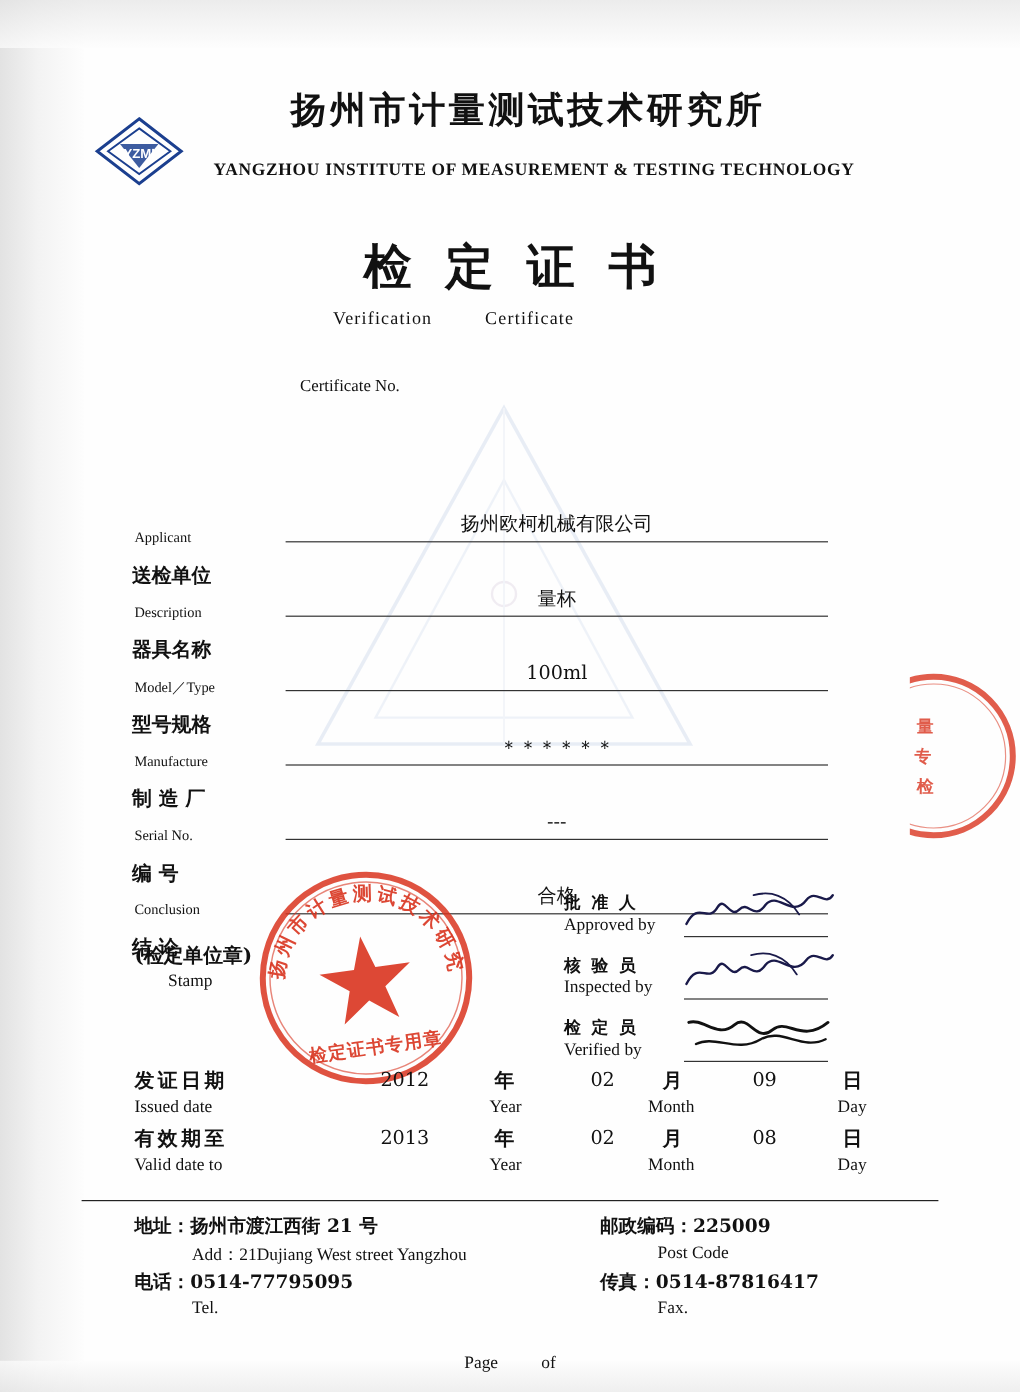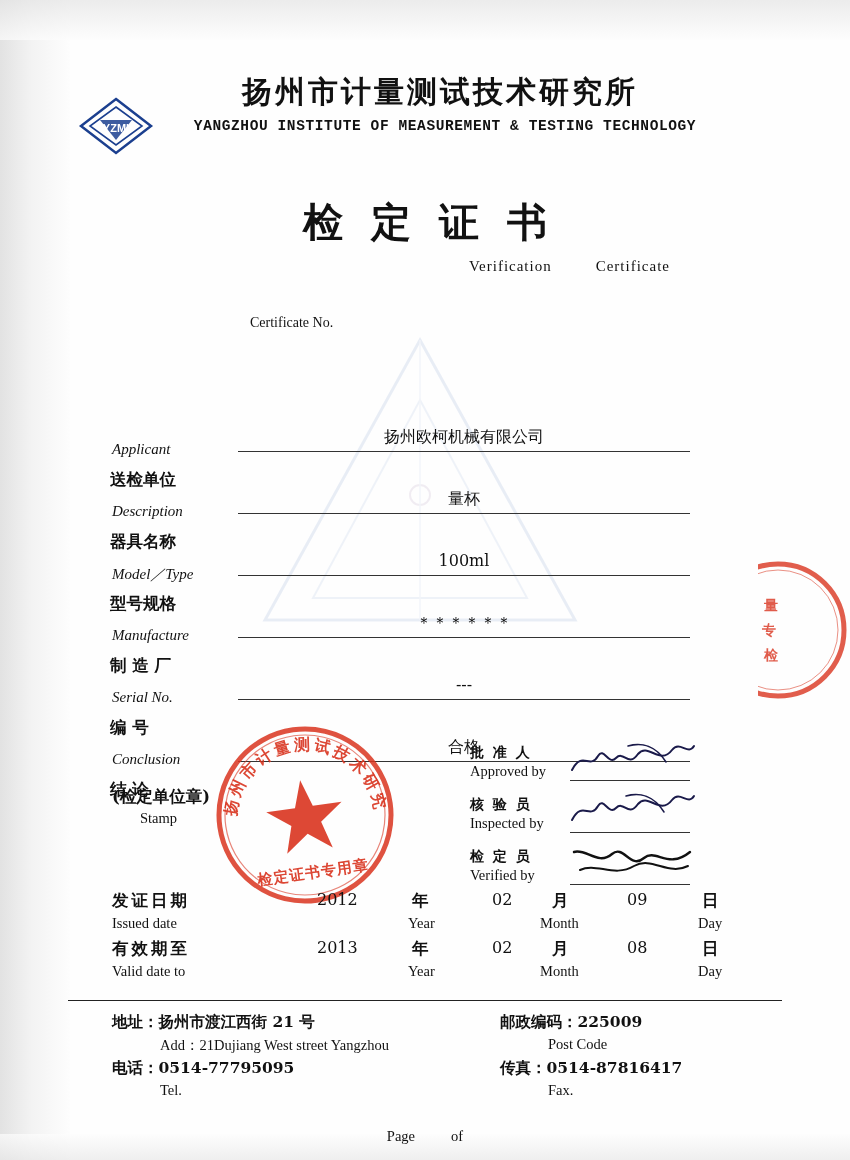--- a/index.html
+++ b/index.html
@@ -70,24 +70,24 @@
     text-align: center;
     font-family: "DejaVu Serif", serif;
     font-weight: bold;
     font-size: 30px;
     letter-spacing: 3px;
     padding-left: 30px;
     box-sizing: border-box;
   }
   .org-en {
     position: absolute;
-    left: 0; top: 118px;
-    width: 850px;
-    text-align: center;
-    font-family: Liberation Mono, monospace;
+    left: 0; top: 134px;
+    width: 850px;
+    text-align: center;
+    font-family: Liberation Serif, serif;
     font-weight: bold;
     font-size: 14.5px;
     letter-spacing: 0.6px;
     padding-left: 40px;
     box-sizing: border-box;
   }
 
   
   .doc-title-cn {
     position: absolute;
@@ -98,23 +98,24 @@
     font-weight: bold;
     font-size: 40px;
     letter-spacing: 28px;
     padding-left: 28px;
     box-sizing: border-box;
   }
   .doc-title-en {
     position: absolute;
     left: 0; top: 258px;
     width: 692px;
-    text-align: right;
+    text-align: center;
     font-size: 15px;
     letter-spacing: 1px;
+    padding-left: 32px;
   }
   .doc-title-en span { margin: 0 22px; }
 
   
   .certno-row {
     position: absolute;
     left: 250px; top: 288px;
     width: 420px;
     height: 24px;
     display: flex;
@@ -174,23 +175,22 @@
     left: 0; top: 14px;
     font-family: "DejaVu Serif", serif;
     font-weight: bold;
     font-size: 16.5px;
     white-space: nowrap;
     margin-top: 40px;
   }
   .field-label-en {
     position: absolute;
     left: 2px; top: 26px;
-    font-size: 15px;
-    white-space: nowrap;
-    font-style: italic;
+    font-size: 12px;
+    white-space: nowrap;
   }
   .field-line {
     position: absolute;
     left: 128px;
     right: 0;
     top: 36px;
     border-bottom: 1px solid #333;
   }
   .field-value {
     position: absolute;

